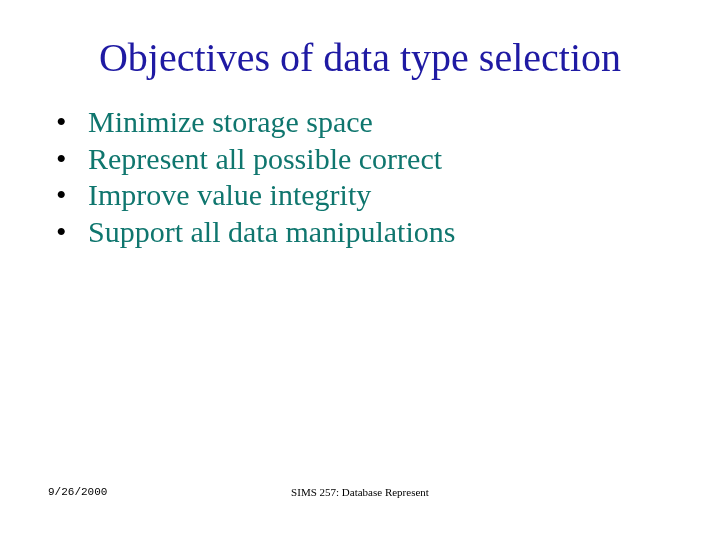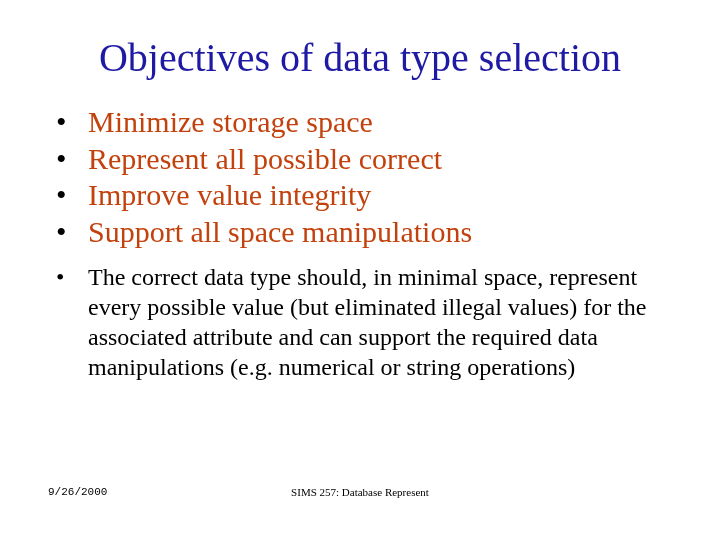--- a/index.html
+++ b/index.html
@@ -35,21 +35,21 @@
   ul.main-list {
     list-style: none;
     margin: 0;
     padding: 0;
   }
   ul.main-list > li {
     position: relative;
     padding-left: 40px;
     font-size: 30px;
     line-height: 1.22;
-    color: #c2410c;
+    color: #0f766e;
   }
   ul.main-list > li::before {
     content: "•";
     position: absolute;
     left: 8px;
     top: 0;
     font-size: 30px;
     color: #000000;
   }
   ul.sub-list {
@@ -99,24 +99,21 @@
 
 <div class="slide">
 
   <h1 class="title">Objectives of data type selection</h1>
 
   <div class="body">
     <ul class="main-list">
       <li>Minimize storage space</li>
       <li>Represent all possible correct</li>
       <li>Improve value integrity</li>
-      <li>Support all space manipulations</li>
-    </ul>
-    <ul class="sub-list">
-      <li>The correct data type should, in minimal space, represent every possible value (but eliminated illegal values) for the associated attribute and can support the required data manipulations (e.g. numerical or string operations)</li>
+      <li>Support all data manipulations</li>
     </ul>
   </div>
 
   <div class="footer">
     <span class="footer-left">9/26/2000</span>
     <span class="footer-center">SIMS 257: Database Represent</span>
   </div>
 
 </div>
 

